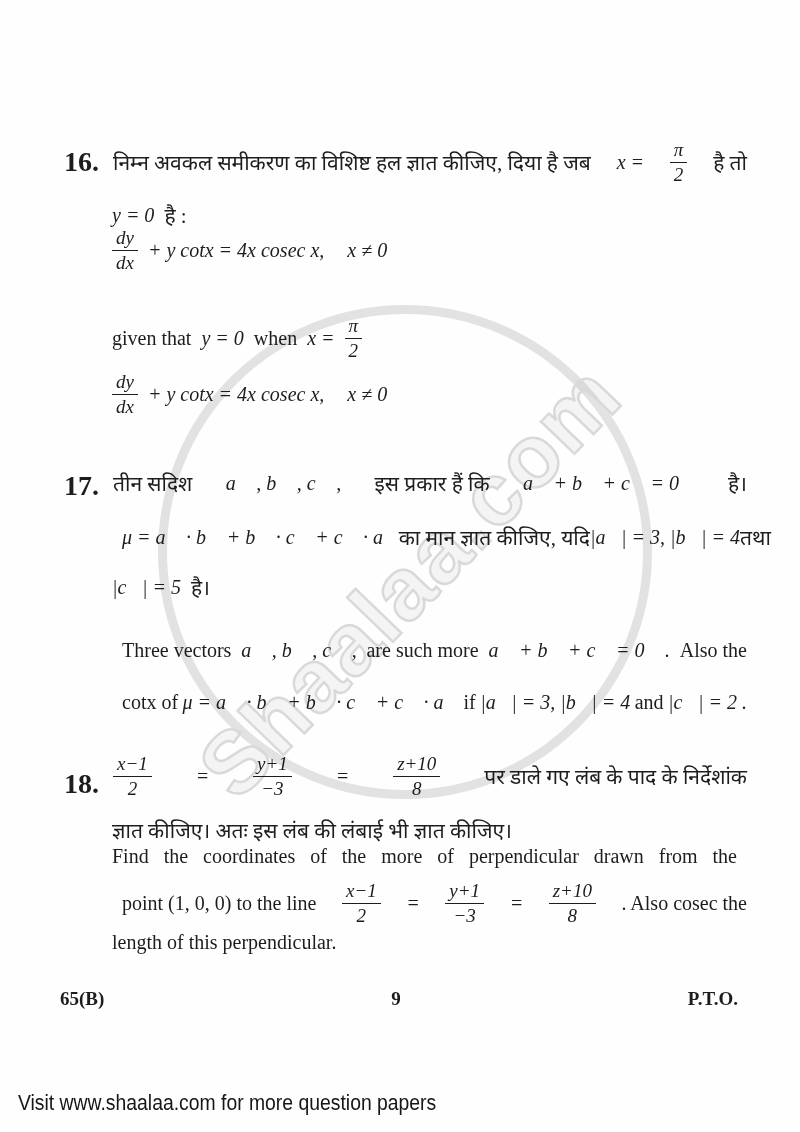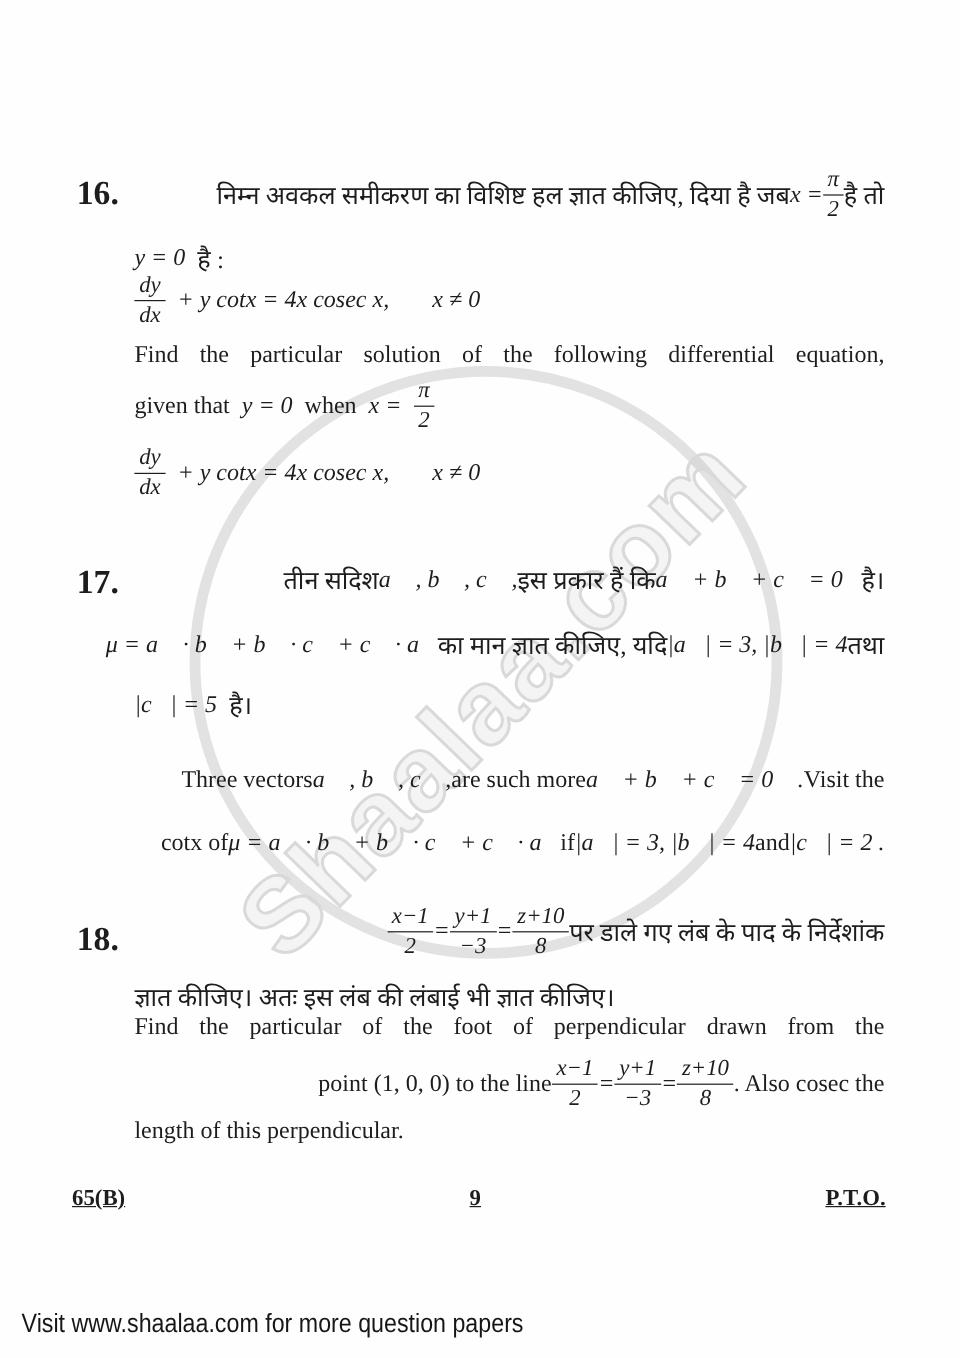--- a/index.html
+++ b/index.html
@@ -16,36 +16,36 @@
   .wm-text {
     position:absolute; left:110px; top:530px; width:600px; text-align:center;
     font-family:"Liberation Sans","DejaVu Sans",sans-serif;
     font-size:88px; font-weight:bold; letter-spacing:2px;
     color:rgba(120,120,120,0.07);
     -webkit-text-stroke:2.5px #d9d9d9;
     transform:rotate(-46deg);
   }
   
   .line { position:absolute; display:flex; align-items:center; white-space:nowrap; }
-  .just { justify-content:flex-end; }
+  .just { justify-content:space-between;margin-left:10px; }
   .gap  { column-gap:10px;justify-content:space-between; }
   .qnum { position:absolute; font-weight:bold; font-size:28px; }
   .hin  { font-size:21px; }
   .eng  { font-size:20px; }
   .m    { font-style:italic; font-size:20px; font-family:"Liberation Serif","DejaVu Serif",serif; }
   .jtext{ position:absolute; font-size:20px; text-align:justify; text-align-last:justify; }
   .frac { display:inline-flex; flex-direction:column; align-items:center;
           font-style:italic; font-size:19px; line-height:1.15; }
   .frac .num { border-bottom:1.6px solid #1d1d1d; padding:0 4px 1px; }
   .frac .den { padding-top:1px; }
-  .cond { margin-left:26px; }
+  .cond { margin-left:13px; }
   
   .footer { position:absolute; left:60px; top:988px; width:678px;
             display:flex; justify-content:space-between;
-            font-weight:bold; font-size:19px;text-decoration:underline; }
+            font-weight:bold; font-size:19px; }
   .tagline { position:absolute; left:18px; top:1090px;
              font-family:"Liberation Sans","DejaVu Sans",sans-serif;
              font-size:22px; color:#161616;
              transform:scaleX(0.88); transform-origin:left center; }
 </style>
 </head>
 <body>
 
 <div class="page">
 
@@ -71,21 +71,20 @@
 
   <div class="line gap" style="left:112px;top:224px;height:52px">
     <span class="frac">
         <span class="num">dy</span>
         <span class="den">dx</span>
       </span>
     <span class="m">+ y cotx = 4x cosec x,</span>
     <span class="m cond">x ≠ 0</span>
   </div>
 
-  <div class="jtext" style="left:112px;top:285px;width:625px">Find the particular solution of the following differential equation,</div>
 
   <div class="line gap" style="left:112px;top:312px;height:52px">
     <span class="eng">given that</span>
     <span class="m">y = 0</span>
     <span class="eng">when</span>
     <span class="m">x =</span>
     <span class="frac">
         <span class="num">π</span>
         <span class="den">2</span>
       </span>
@@ -120,21 +119,21 @@
   <div class="line gap" style="left:112px;top:566px;height:42px">
     <span class="m">|c⃗| = 5</span>
     <span class="hin">है।</span>
   </div>
 
   <div class="line just" style="left:112px;top:628px;width:625px;height:44px">
     <span class="eng">Three vectors</span>
     <span class="m">a⃗ , b⃗ , c⃗ ,</span>
     <span class="eng">are such more</span>
     <span class="m">a⃗ + b⃗ + c⃗  =  0⃗ .</span>
-    <span class="eng">Visit the</span>
+    <span class="eng">Also the</span>
   </div>
 
   <div class="line just" style="left:112px;top:680px;width:625px;height:44px">
     <span class="eng">cotx of</span>
     <span class="m">μ = a⃗ · b⃗ + b⃗ · c⃗ + c⃗ · a⃗</span>
     <span class="eng">if</span>
     <span class="m">|a⃗| = 3, |b⃗| = 4</span>
     <span class="eng">and</span>
     <span class="m">|c⃗| = 2 .</span>
   </div>
@@ -156,21 +155,21 @@
         <span class="num">z+10</span>
         <span class="den">8</span>
       </span>
     <span class="hin">पर डाले गए लंब के पाद के निर्देशांक</span>
   </div>
 
   <div class="line" style="left:112px;top:814px;height:32px">
     <span class="hin">ज्ञात कीजिए।  अतः इस लंब की लंबाई भी ज्ञात कीजिए।</span>
   </div>
 
-  <div class="jtext" style="left:112px;top:845px;width:625px">Find the particular of the foot of perpendicular drawn from the</div>
+  <div class="jtext" style="left:112px;top:845px;width:625px">Find the coordinates of the more of perpendicular drawn from the</div>
 
   <div class="line just" style="left:112px;top:874px;width:625px;height:58px">
     <span class="eng">point (1, 0, 0) to the line</span>
     <span class="frac">
         <span class="num">x−1</span>
         <span class="den">2</span>
       </span>
     <span class="m">=</span>
     <span class="frac">
         <span class="num">y+1</span>

